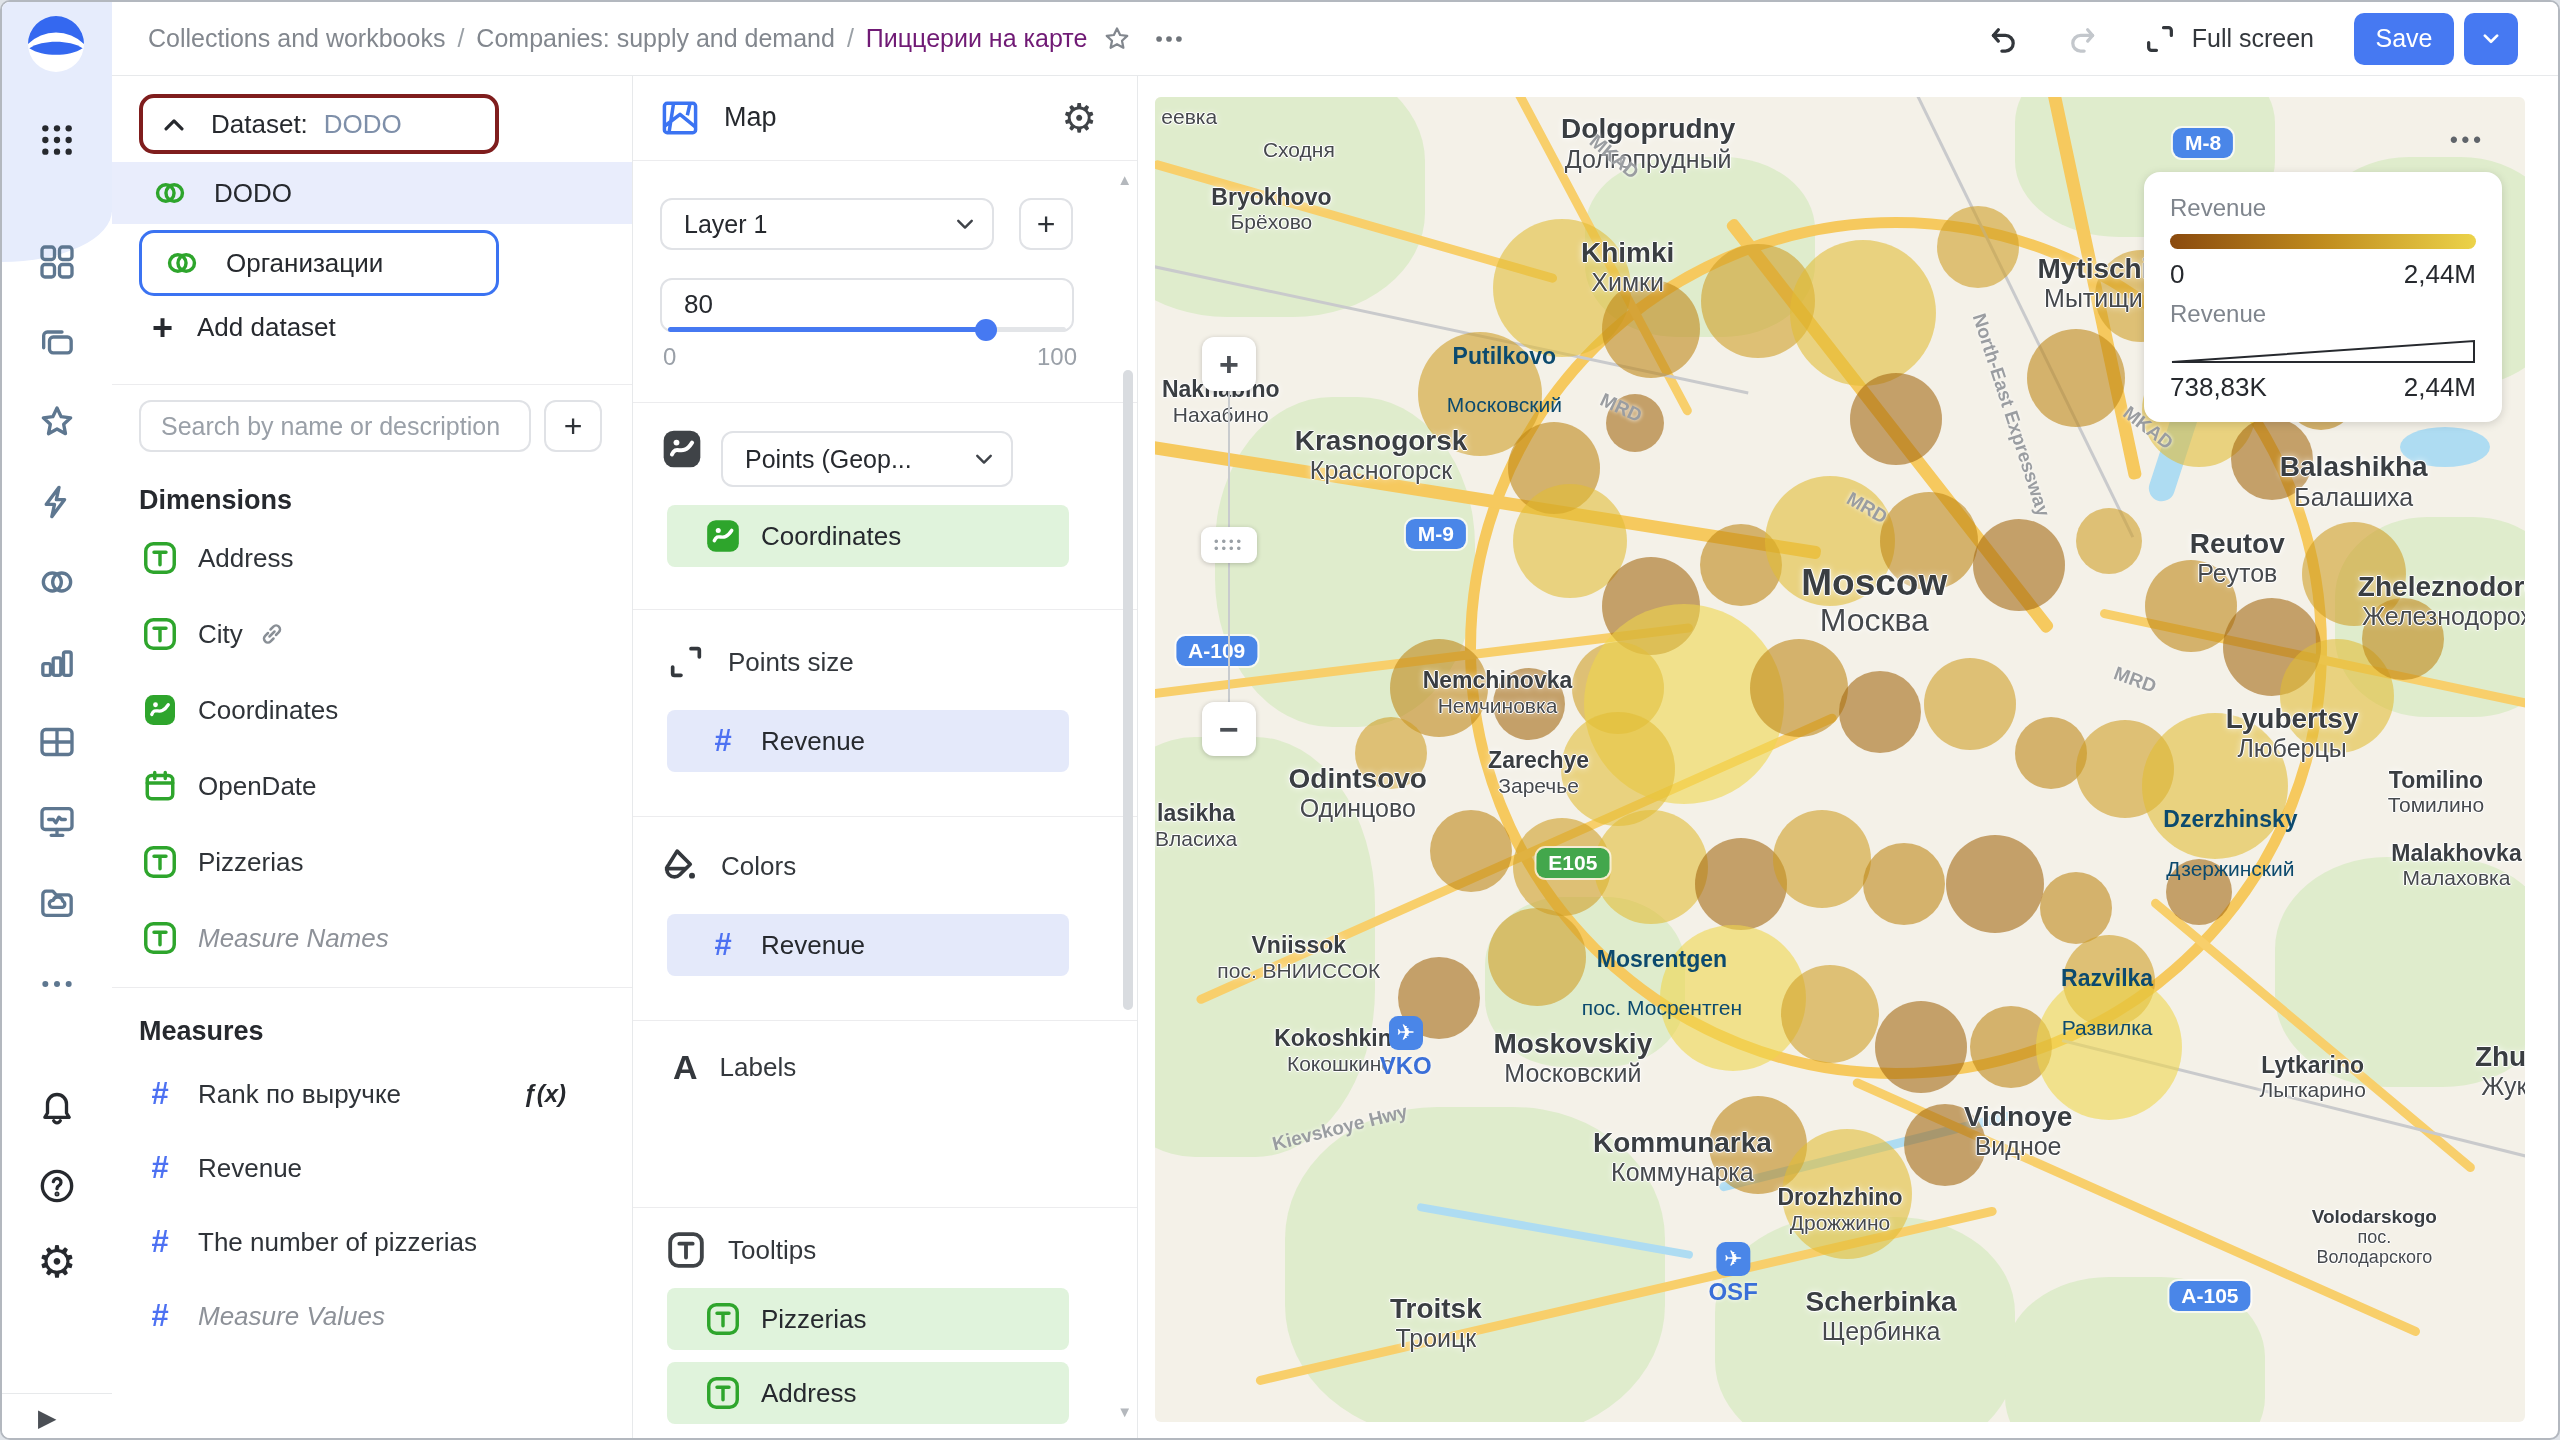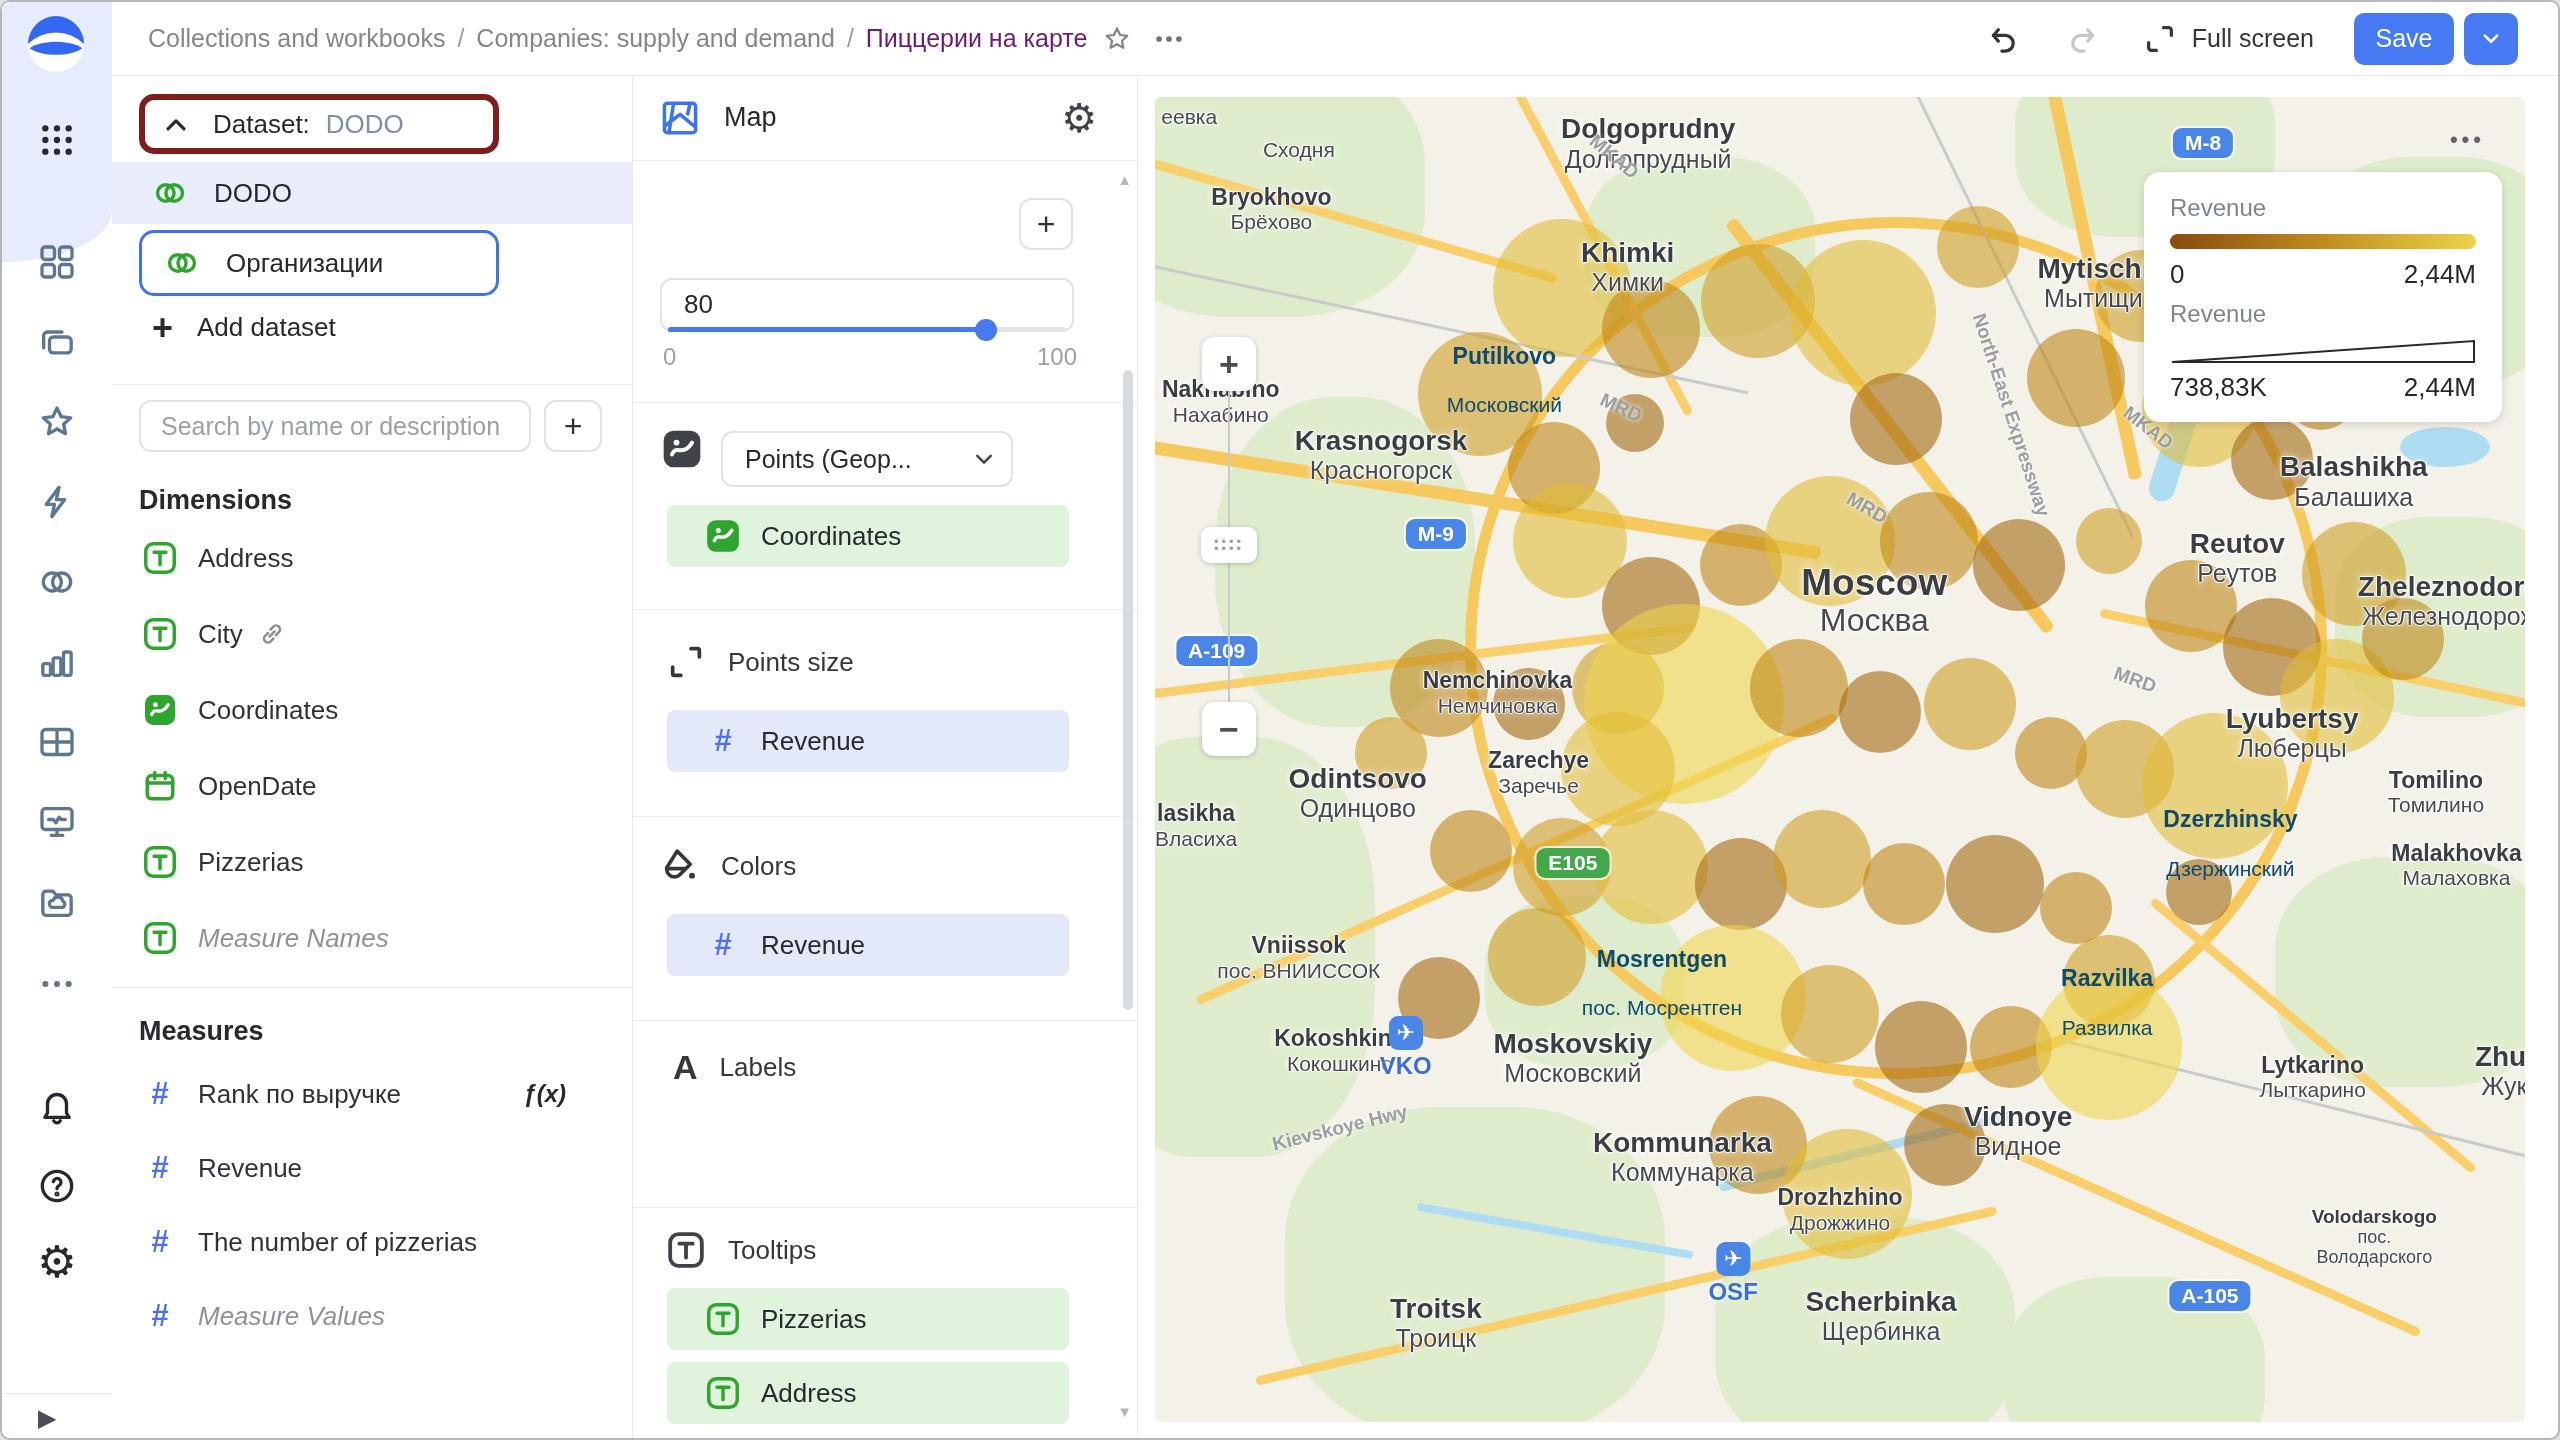--- a/index.html
+++ b/index.html
@@ -21,21 +21,21 @@
   .rail-top{position:absolute;left:0;top:0;width:110px;height:210px;background:#e6ecfc;}
   .rail-wave{position:absolute;left:0;top:208px;width:110px;height:52px;background:#e6ecfc;border-bottom-right-radius:100% 100%;}
   .rail-logo{position:absolute;left:22px;top:10px;cursor:pointer;}
   .rail-ic{position:absolute;left:0;width:110px;display:flex;justify-content:center;color:#5e7790;cursor:pointer;}
   .rail-ic.dark{color:#26292e;}
   .rail-gear{font-size:44px;line-height:44px;color:#26292e;}
   .rail-div{position:absolute;left:0;right:0;bottom:44px;height:1px;background:#e7e9eb;}
   .rail-play{position:absolute;left:36px;bottom:6px;font-size:24px;color:#4b4f55;cursor:pointer;}
   
   .ds{position:absolute;left:110px;top:73px;bottom:0;width:520px;background:#fff;border-right:1px solid #e7e9eb;z-index:5;}
-  .ds-select{position:absolute;left:27px;top:19px;width:360px;height:60px;border:6px solid #7f1d1d;border-radius:15px;display:flex;align-items:center;box-sizing:border-box;cursor:pointer;background:#fff;}
+  .ds-select{position:absolute;left:27px;top:19px;width:360px;height:60px;border:4px solid #7f1d1d;border-radius:15px;display:flex;align-items:center;box-sizing:border-box;cursor:pointer;background:#fff;}
   .ds-select .lbl{font-size:26px;color:#26292e;margin-left:26px;}
   .ds-select .val{font-size:26px;color:#7e8fa9;margin-left:16px;}
   .ds-row{position:absolute;left:0;width:520px;height:62px;display:flex;align-items:center;cursor:pointer;}
   .ds-row.sel{background:#e9edfc;}
   .ds-row.outl{left:27px;width:360px;border:3px solid #3b73f2;border-radius:15px;box-sizing:border-box;}
   .ds-row .ic{margin-left:40px;display:flex;}
   .ds-row.outl .ic{margin-left:22px;}
   .ds-row .t{font-size:26px;color:#26292e;margin-left:26px;}
   .addds{position:absolute;left:40px;top:237px;display:flex;align-items:center;cursor:pointer;}
   .addds .plus{font-size:36px;color:#26292e;font-weight:bold;line-height:30px;}
@@ -409,20 +409,28 @@
     <div class="mid-head">
       <svg style="margin-left:25px" width="44" height="44" viewBox="0 0 24 24" fill="none" stroke="#3b73f2" stroke-width="1.9" stroke-linejoin="round">
           <rect x="3.5" y="4" width="17" height="16" rx="1.5"></rect>
           <path d="M3.5 16.5 12 10l8.5 7M8.5 4 6 20M16 10.5 17.5 4"></path>
         </svg>
       <span class="t">Map</span>
       <span class="gear">⚙</span>
     </div>
     <div class="mhdiv"></div>
 
+    <div class="selbox" style="left:27px;top:123px;width:334px;height:52px;">
+      <span class="st">Layer 1</span>
+      <span class="chev">
+          <svg width="18" height="11" viewBox="0 0 14 9" fill="none" stroke="#3f4349" stroke-width="2" stroke-linecap="round" stroke-linejoin="round">
+            <path d="M1.5 1.5 7 7l5.5-5.5"></path>
+          </svg>
+        </span>
+    </div>
     <div class="sq-plus" style="left:386px;top:123px;width:54px;height:52px;position:absolute;">+</div>
 
     <div class="opbox">
       <input value="80" style="">
       <div class="track">
         <div class="fill"></div>
         <div class="knob"></div>
       </div>
     </div>
     <div class="op-min">0</div>

